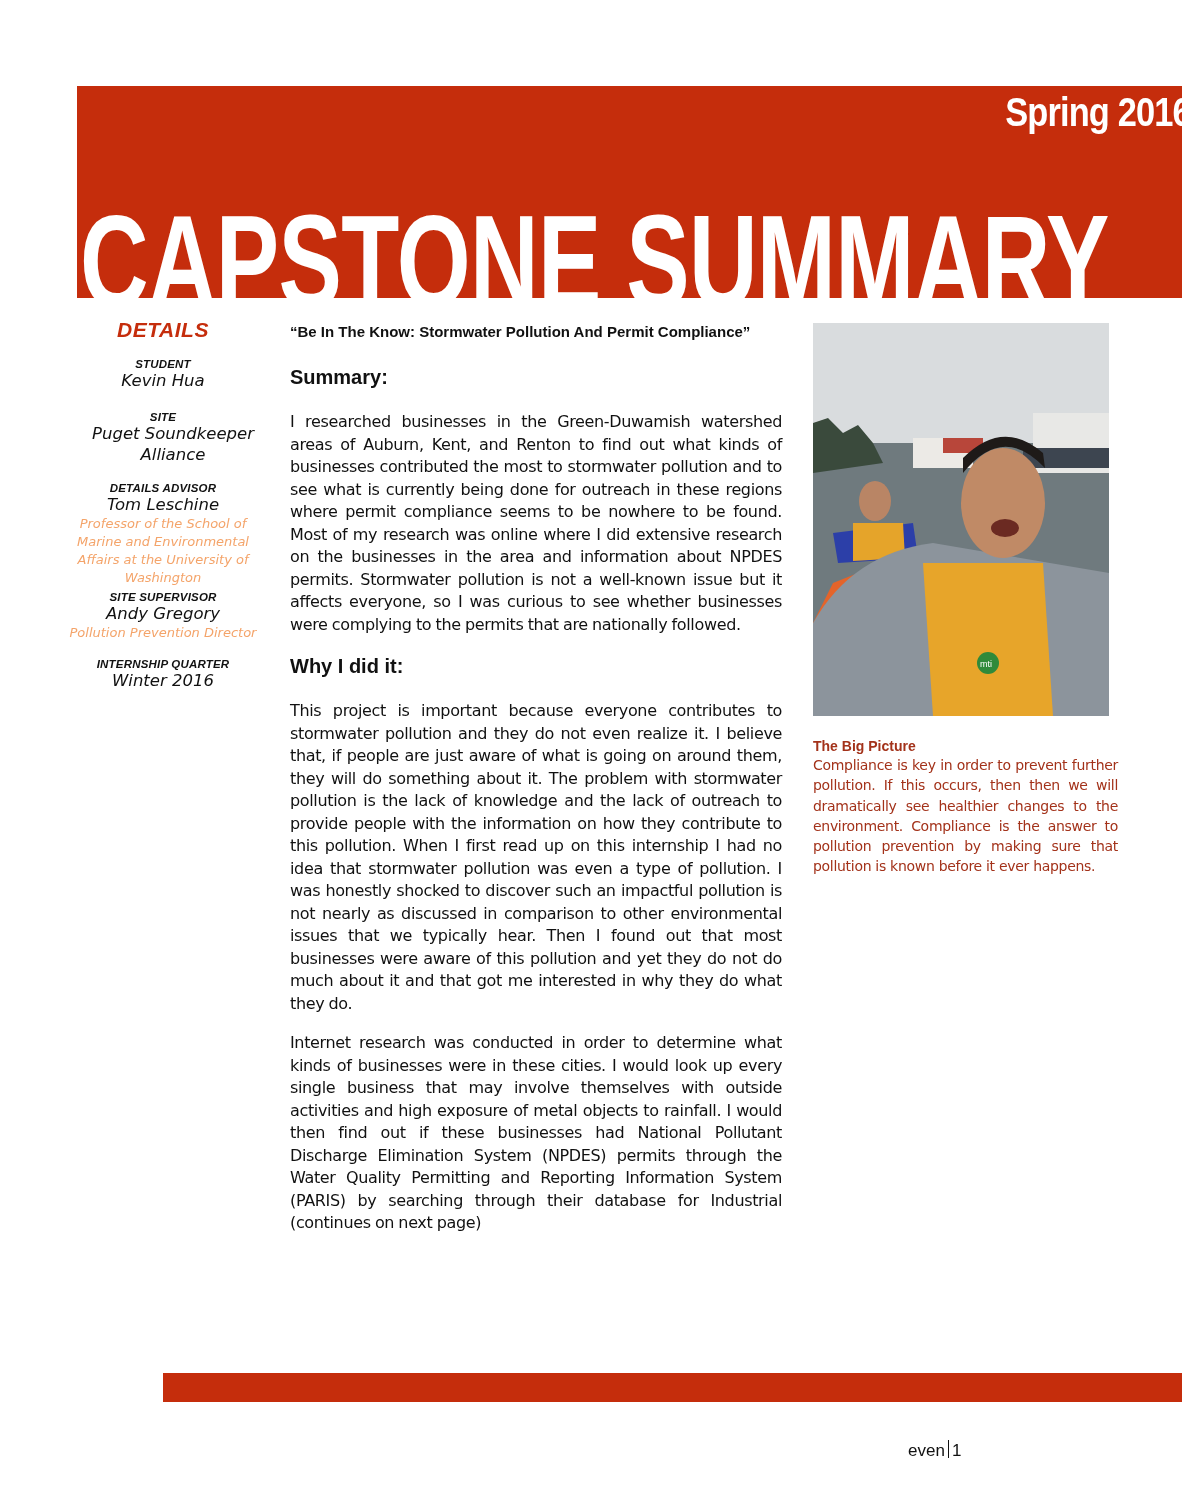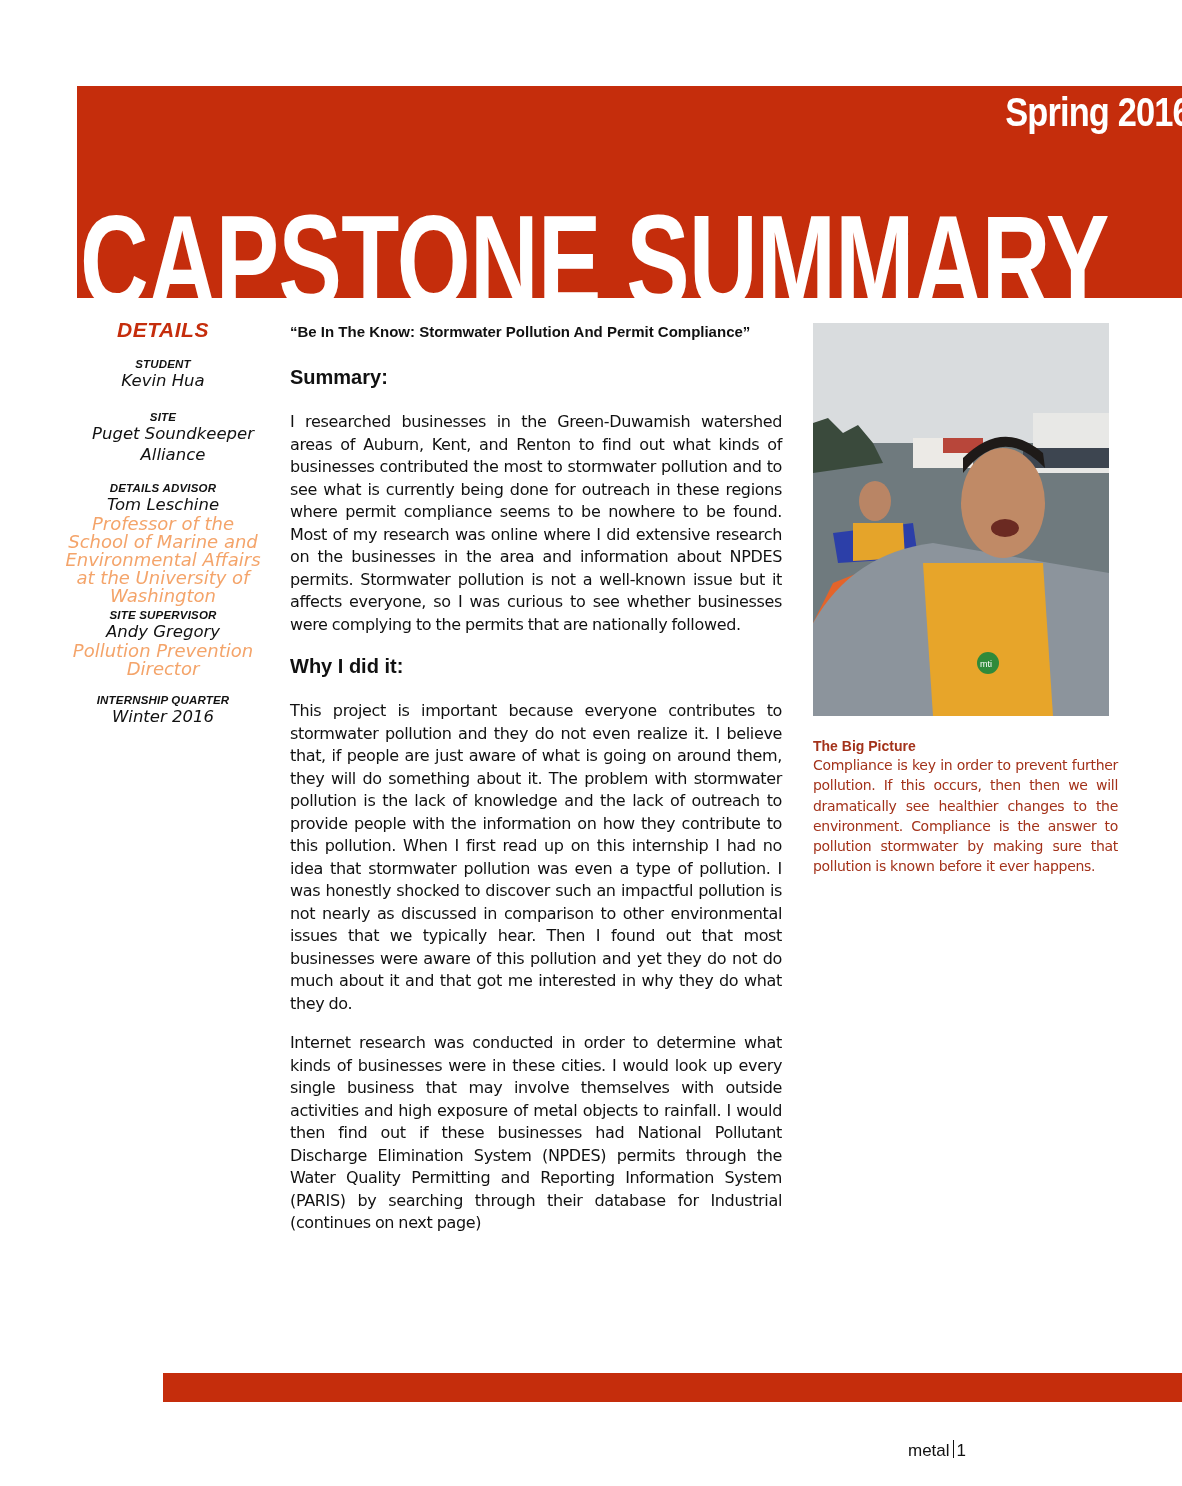--- a/index.html
+++ b/index.html
@@ -4,21 +4,21 @@
 <style>
   html, body { margin:0; padding:0; background:#ffffff; }
   body { width:1182px; height:1486px; position:relative; overflow:hidden; font-family:"DejaVu Sans", sans-serif; color:#111; }
   .banner { position:absolute; left:77px; top:86px; width:1125px; height:212px; background:#c52d0c; overflow:hidden; }
   .season { position:absolute; right:11px; top:4px; color:#fff; font-family:"Liberation Sans", sans-serif; font-weight:bold; font-size:40px; letter-spacing:-1px; transform:scaleX(0.86); transform-origin:right top; }
   .title { position:absolute; left:3px; bottom:-30px; color:#fff; font-family:"Liberation Sans", sans-serif; font-weight:bold; font-size:132px; line-height:1; letter-spacing:-1px; transform:scaleX(0.72); transform-origin:left bottom; white-space:nowrap; }
   .sidebar { position:absolute; left:64px; top:318px; width:198px; text-align:center;font-style:italic; }
   .details-h { font-family:"Liberation Sans", sans-serif; font-weight:bold; color:#c52d0c; font-size:21px; letter-spacing:0.5px; margin-bottom:16px; }
   .lbl { font-family:"Liberation Sans", sans-serif; font-weight:bold; font-size:11.5px; color:#111; margin-top:12px; letter-spacing:0.2px; }
   .val { font-size:16.5px; line-height:21px; color:#111; }
-  .sub { font-size:18px; line-height:18px; color:#f4a46a; }
+  .sub { font-size:13px; line-height:18px; color:#f4a46a; }
   .main { position:absolute; left:290px; top:318px; width:492px; }
   .doc-title { font-family:"Liberation Sans", sans-serif; font-weight:bold; font-size:15px; line-height:27px; margin:0 0 19px 0; }
   .sec-h { font-family:"Liberation Sans", sans-serif; font-weight:bold; font-size:20px; line-height:26px; margin:0 0 21px 0; }
   .body-p { font-size:16px; line-height:22.5px; text-align:justify; margin:0 0 17px 0; letter-spacing:-0.35px; word-spacing:-0.5px; }
   .photo { position:absolute; left:813px; top:323px; width:296px; height:393px; overflow:hidden; background:#cfd3d6; }
   .caption { position:absolute; left:813px; top:737px; width:305px; color:#a3321a; }
   .cap-h { font-family:"Liberation Sans", sans-serif; font-weight:bold; font-size:14px; line-height:18px; }
   .cap-t { font-size:14px; line-height:20.3px; text-align:justify; letter-spacing:-0.3px; }
   .footer-bar { position:absolute; left:163px; top:1373px; width:1019px; height:29px; background:#c52d0c; }
   .page-num { position:absolute; left:908px; top:1440px; font-size:17px; color:#111; font-family:"Liberation Sans", sans-serif; }
@@ -75,19 +75,19 @@
     <ellipse cx="190" cy="180" rx="42" ry="55" fill="#c08a66"></ellipse>
     <path d="M150 150 Q190 100 232 145 L230 130 Q190 95 150 135 Z" fill="#1e1a18"></path>
     <ellipse cx="192" cy="205" rx="14" ry="9" fill="#6b2a22"></ellipse>
     <circle cx="175" cy="340" r="11" fill="#2f8a3a"></circle>
     <text x="167" y="344" font-size="9" fill="#fff" font-family="Liberation Sans, sans-serif">mti</text>
   </svg>
 </div>
 
 <div class="caption">
   <div class="cap-h">The Big Picture</div>
-  <div class="cap-t">Compliance is key in order to prevent further pollution. If this occurs, then then we will dramatically see healthier changes to the environment. Compliance is the answer to pollution stormwater by making sure that pollution is known before it ever happens.</div>
+  <div class="cap-t">Compliance is key in order to prevent further pollution. If this occurs, then then we will dramatically see healthier changes to the environment. Compliance is the answer to pollution prevention by making sure that pollution is known before it ever happens.</div>
 </div>
 
 <div class="footer-bar"></div>
 <div class="page-num">
-  <span>metal</span><span class="sep"></span><span>1</span>
+  <span>even</span><span class="sep"></span><span>1</span>
 </div>
 
 </body></html>

